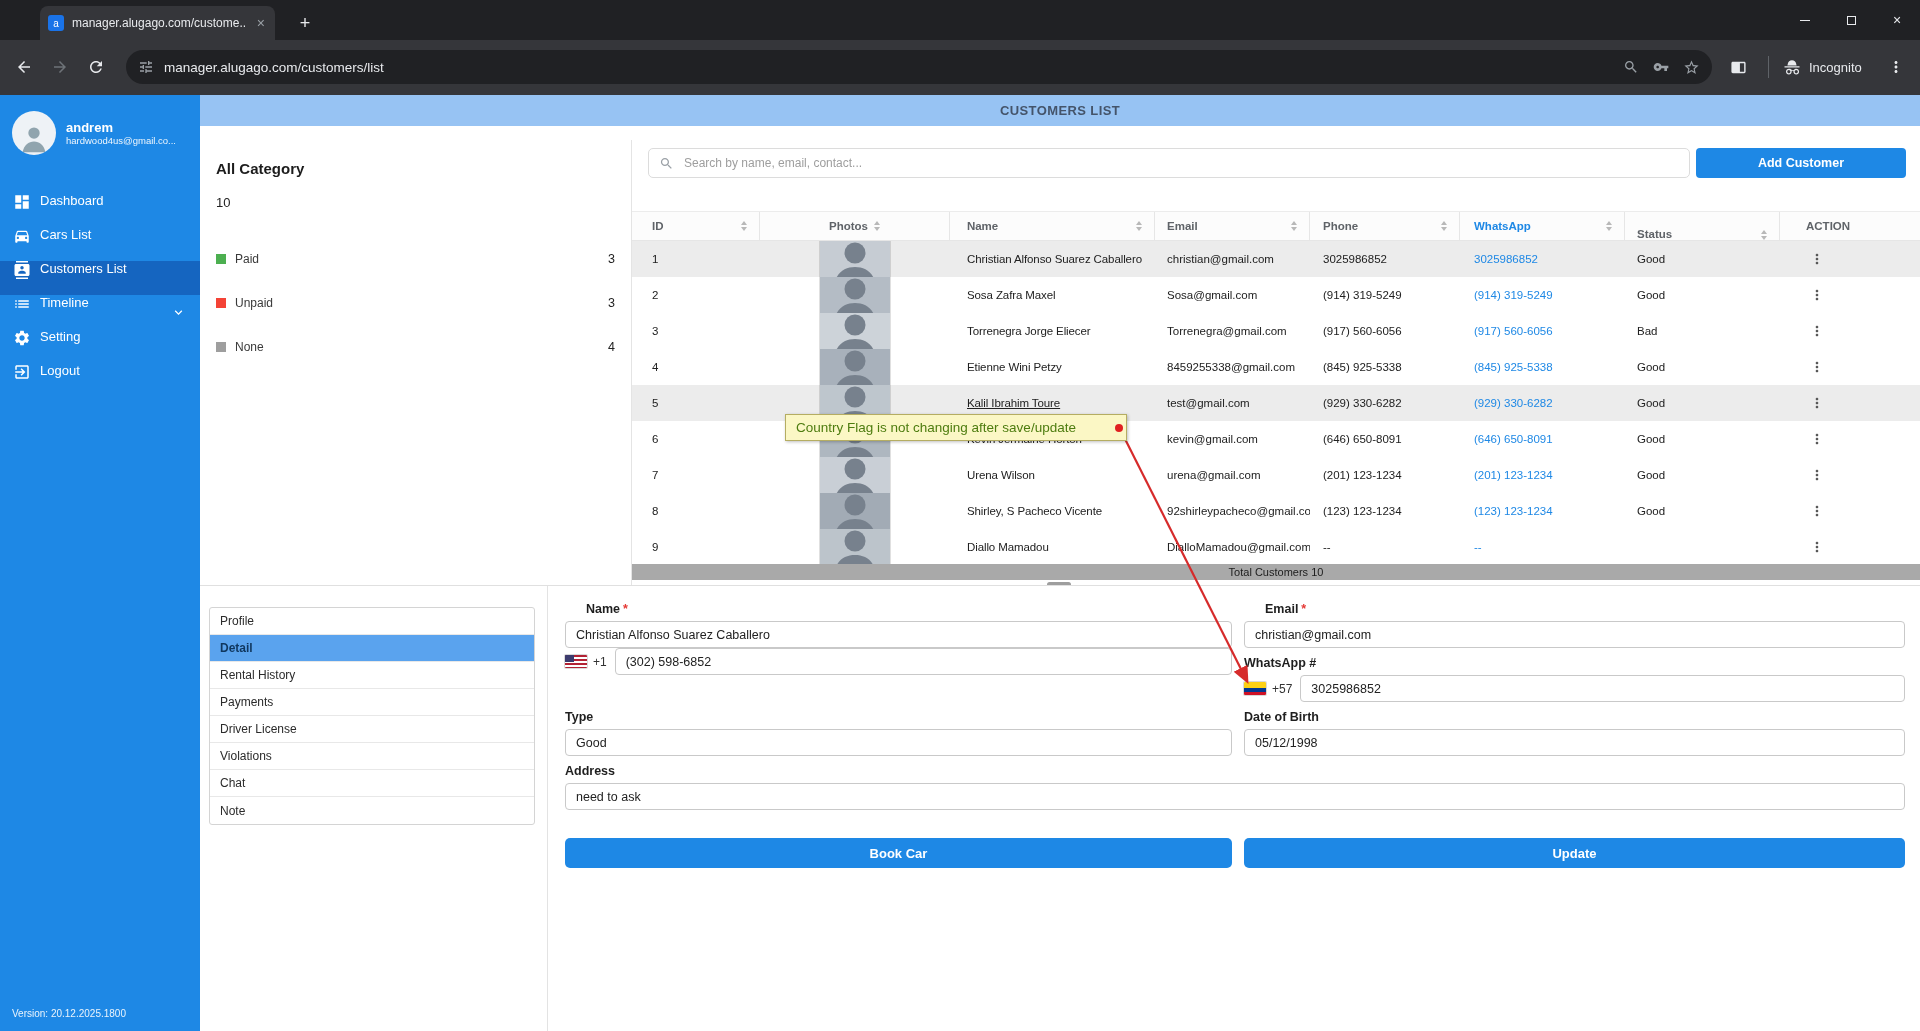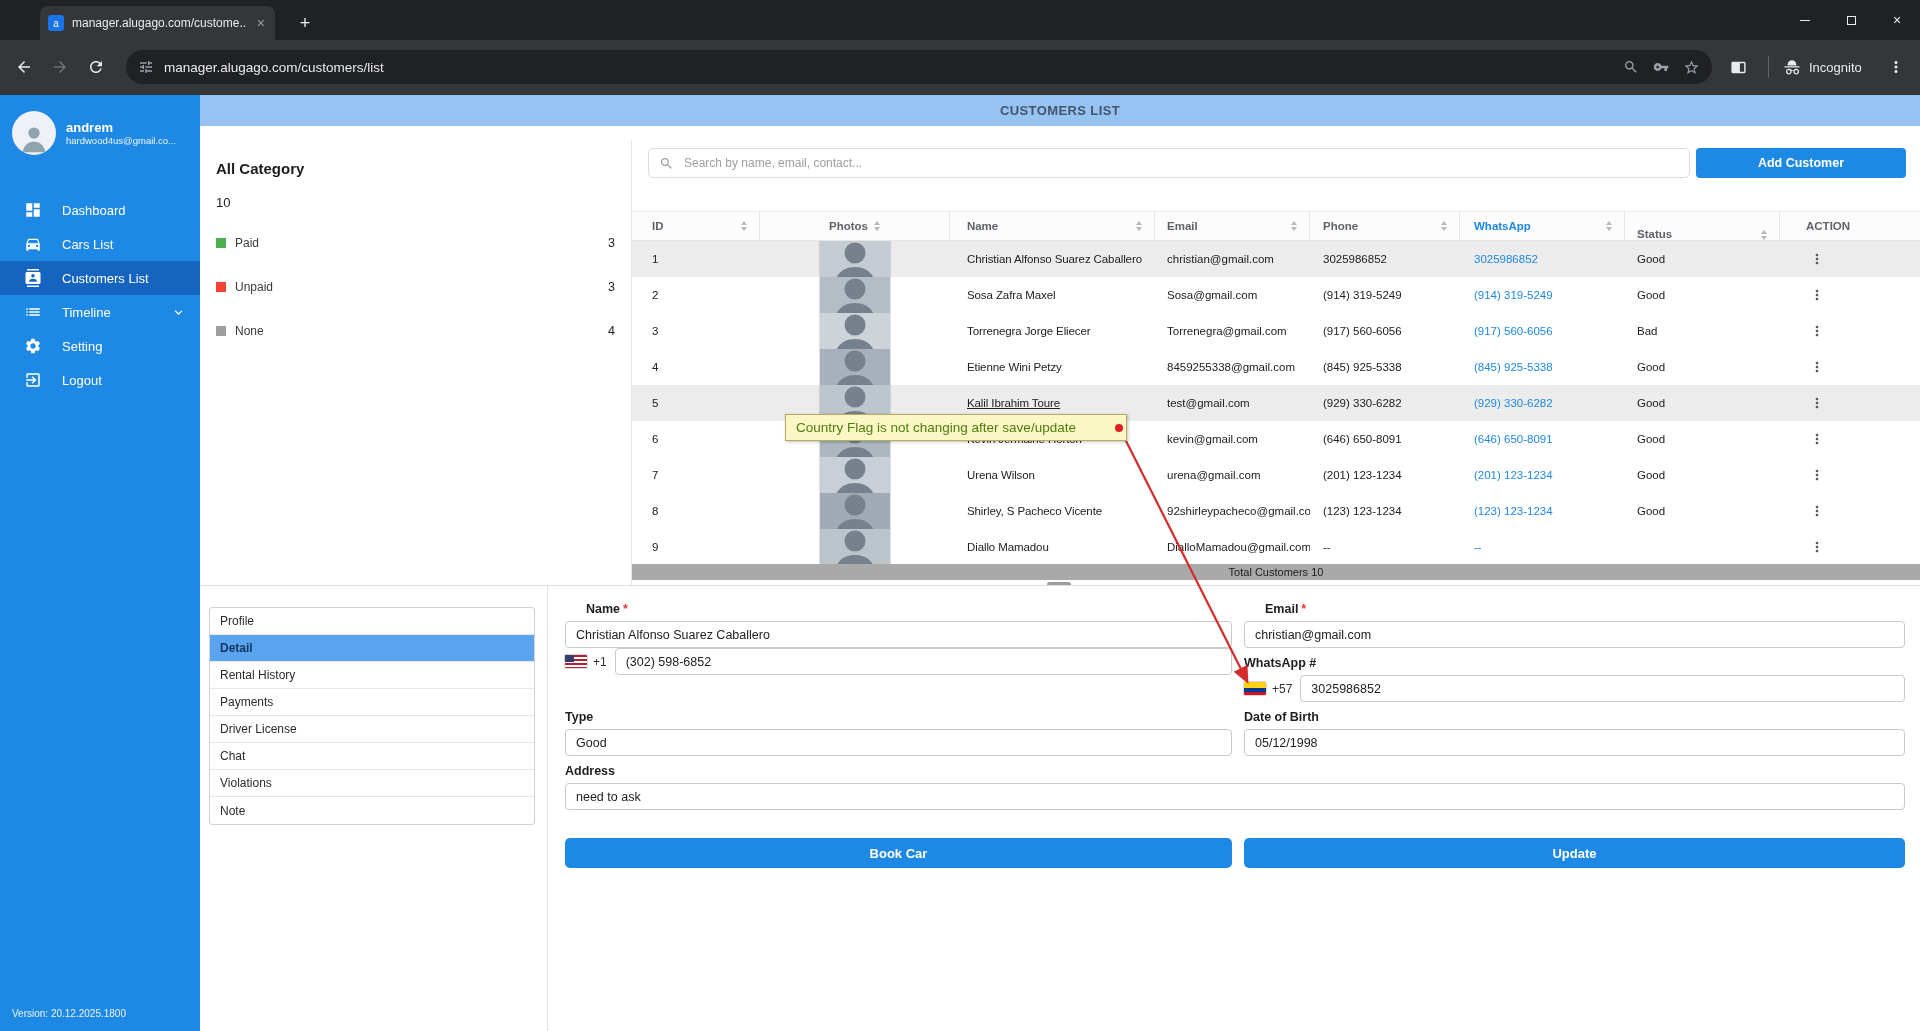--- a/index.html
+++ b/index.html
@@ -36,35 +36,35 @@
 
   
   .content{position:absolute;left:0;top:95px;width:1920px;height:936px;display:flex;background:#fff;}
   .sidebar{position:relative;width:200px;height:100%;background:#1e88e5;flex:0 0 200px;color:#fff;}
   .sb-user{display:flex;align-items:center;gap:10px;padding:16px 8px 0 12px;}
   .avatar{width:44px;height:44px;border-radius:50%;background:#eef2f6;display:flex;align-items:flex-end;justify-content:center;overflow:hidden;flex:0 0 44px;}
   .sb-uinfo{min-width:0;}
   .sb-name{font-size:13px;font-weight:700;}
   .sb-email{font-size:9.5px;opacity:.92;white-space:nowrap;overflow:hidden;}
   .sb-menu{margin-top:38px;}
-  .sb-item{height:34px;display:flex;align-items:center;gap:20px;padding:0 14px 0 24px;font-size:13px;cursor:default;}
+  .sb-item{height:34px;display:flex;gap:9px;padding:0 14px 0 13px;font-size:13px;cursor:default;}
   .sb-item.active{background:#1565c0;}
   .sb-icon{width:18px;height:18px;display:flex;align-items:center;justify-content:center;flex:0 0 18px;}
   .sb-chev{margin-left:auto;display:flex;align-items:center;}
   .sb-version{position:absolute;left:12px;bottom:12px;font-size:10px;opacity:.9;}
 
   .main{position:relative;flex:1;height:100%;}
   .band{position:absolute;left:0;top:0;right:0;height:31px;background:#97c3f3;display:flex;align-items:center;justify-content:center;}
   .band-title{font-size:13px;font-weight:700;color:#44546a;letter-spacing:.4px;}
 
   .upper{position:absolute;left:0;top:31px;right:0;height:459px;}
   .cat-panel{position:absolute;left:0;top:14px;width:432px;height:100%;border-right:1px solid #e4e4e4;padding:20px 16px;}
   .cat-title{font-size:15px;font-weight:700;color:#1c1c1c;}
   .cat-total{margin-top:18px;font-size:13px;color:#222;}
-  .legend{margin-top:26px;}
+  .legend{margin-top:42px;}
   .lg-item{display:flex;align-items:center;gap:9px;margin-bottom:30px;font-size:12px;color:#3a3a3a;}
   .lg-sq{width:10px;height:10px;flex:0 0 10px;}
   .lg-count{margin-left:auto;font-size:12.5px;color:#222;}
 
   .table-area{position:absolute;left:432px;top:0;right:0;height:100%;}
   .search-row{position:absolute;left:16px;top:22px;right:14px;height:30px;display:flex;}
   .search-box{width:1042px;height:30px;border:1px solid #dcdcdc;border-radius:5px;display:flex;align-items:center;padding:0 10px;gap:8px;background:#fff;}
   .search-box input{border:none;outline:none;flex:1;font-size:12px;color:#333;font-family:inherit;}
   .search-box input::placeholder{color:#9e9e9e;}
   .add-btn{margin-left:auto;width:210px;height:30px;background:#1e88e5;color:#fff;border:none;border-radius:4px;
@@ -657,25 +657,25 @@
 
   <div class="tab-item">
     <span class="tab-label">Payments</span>
   </div>
 
   <div class="tab-item">
     <span class="tab-label">Driver License</span>
   </div>
 
   <div class="tab-item">
+    <span class="tab-label">Violations</span>
+  </div>
+
+  <div class="tab-item">
     <span class="tab-label">Chat</span>
-  </div>
-
-  <div class="tab-item">
-    <span class="tab-label">Violations</span>
   </div>
 
   <div class="tab-item">
     <span class="tab-label">Note</span>
   </div>
 </div>
         <div class="v-div"></div>
 
         <div class="form">
           <div class="f-grid">

